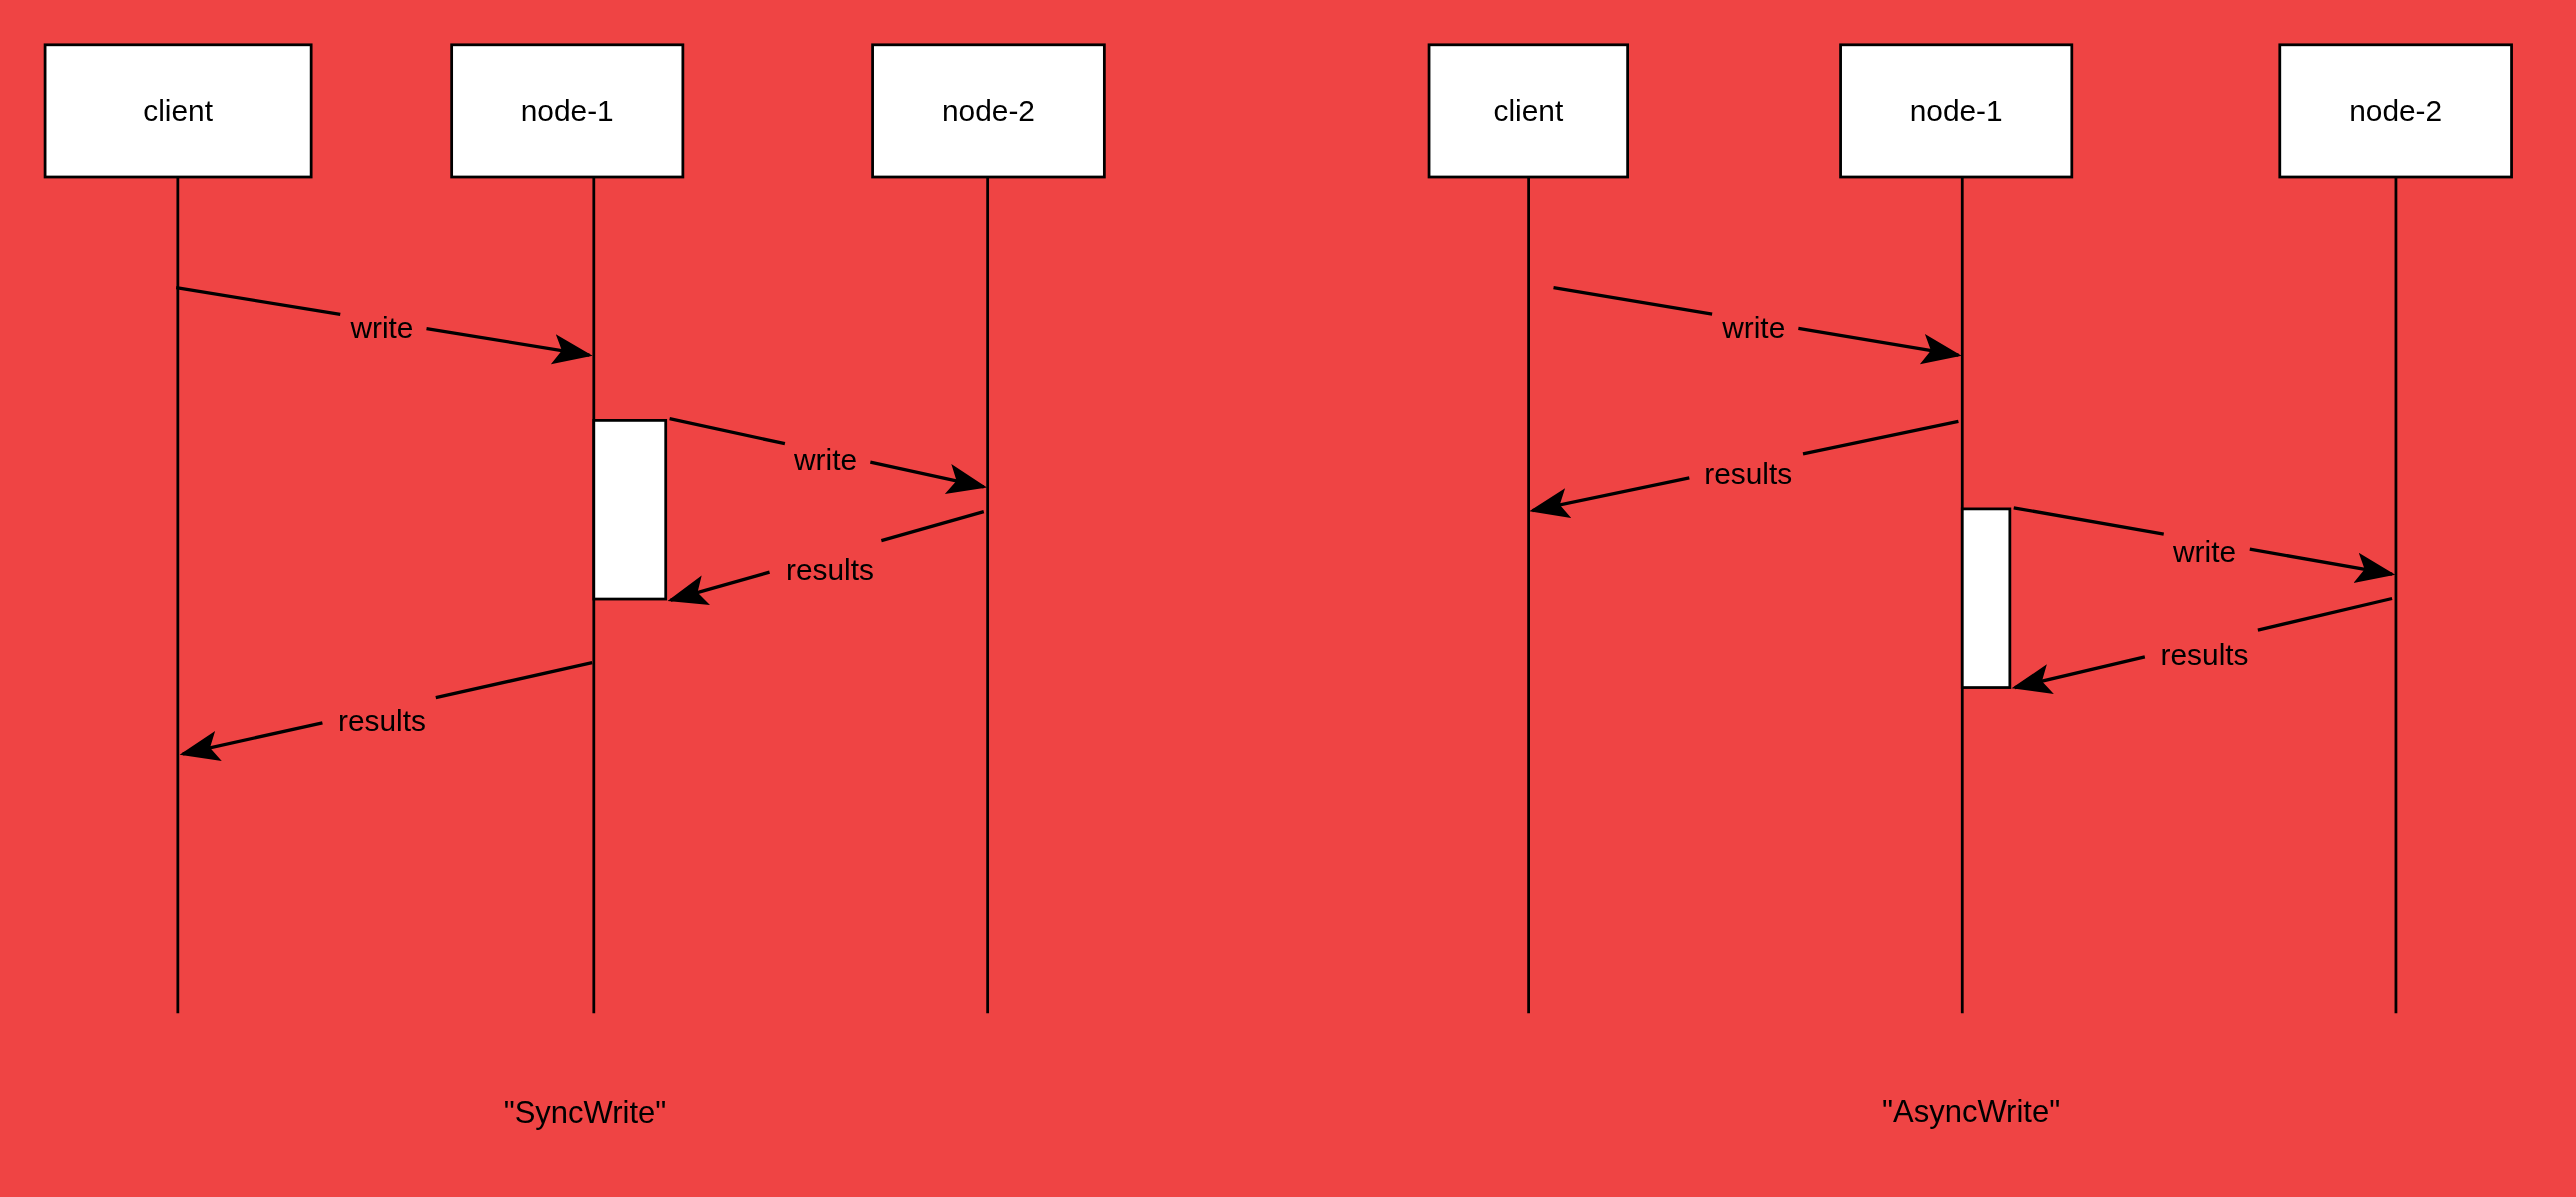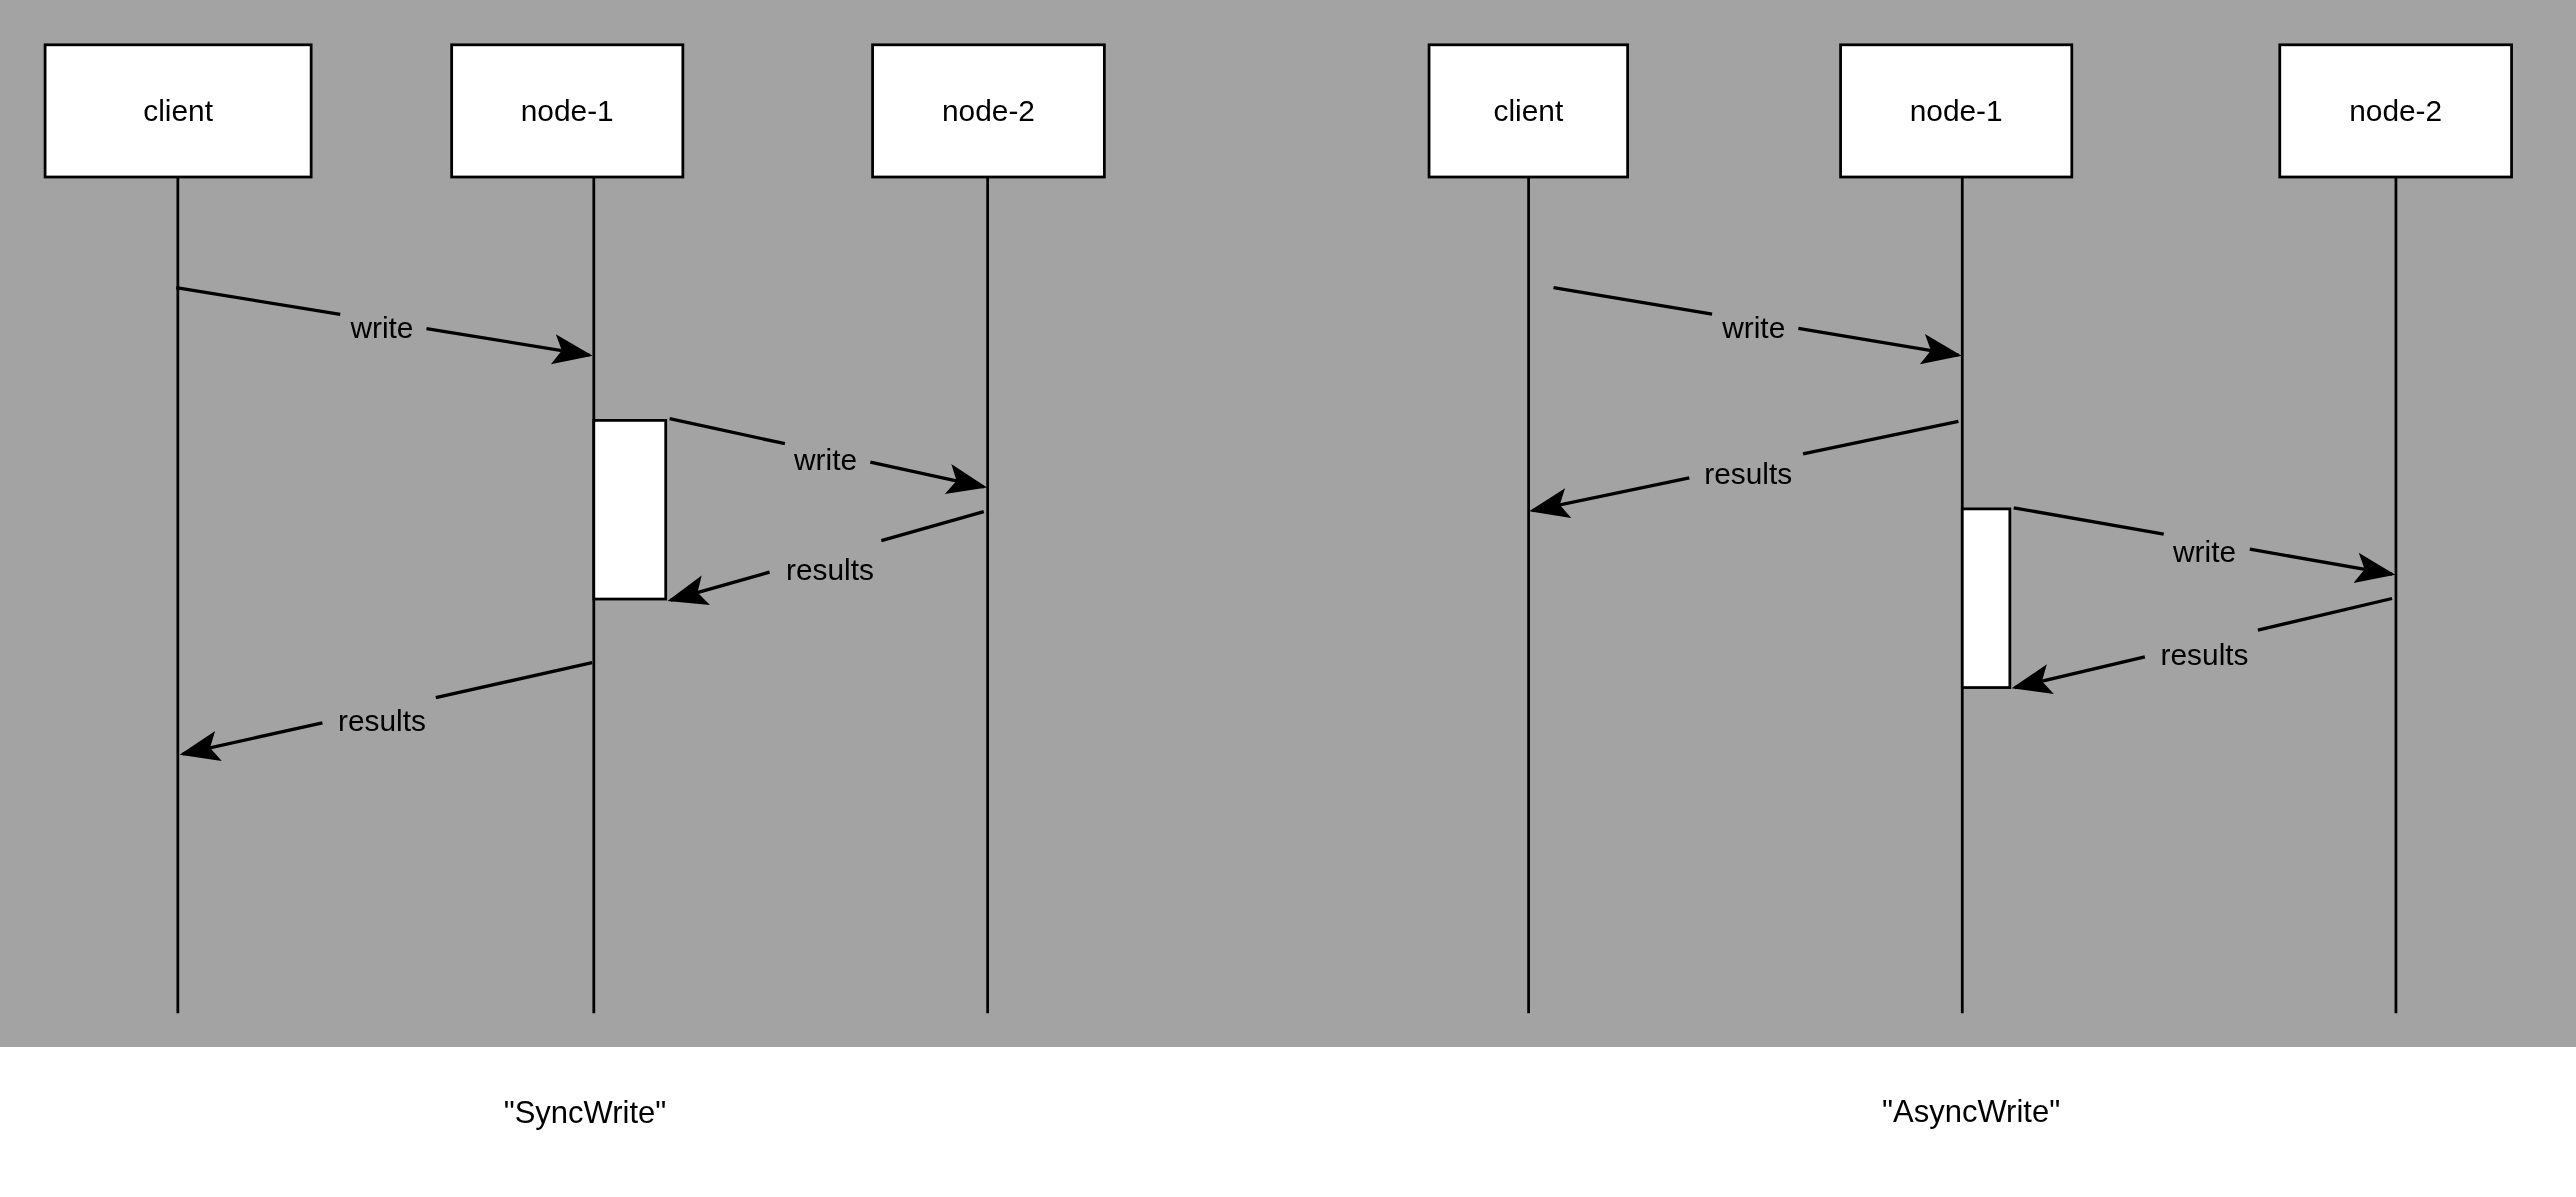--- a/index.html
+++ b/index.html
@@ -9,22 +9,22 @@
   }
   body {
     width: 2576px;
     height: 1197px;
     font-family: "Liberation Sans", sans-serif;
     overflow: hidden;
   }
   #canvas {
     position: relative;
     width: 2576px;
-    height: 1047px;
-    background: #a3a3a3;
+    height: 1197px;
+    background: #ef4444;
   }
   svg.diagram-svg {
     position: absolute;
     top: 0;
     left: 0;
     width: 2576px;
     height: 1197px;
   }
   .lifeline-box-rect {
     fill: #ffffff;

